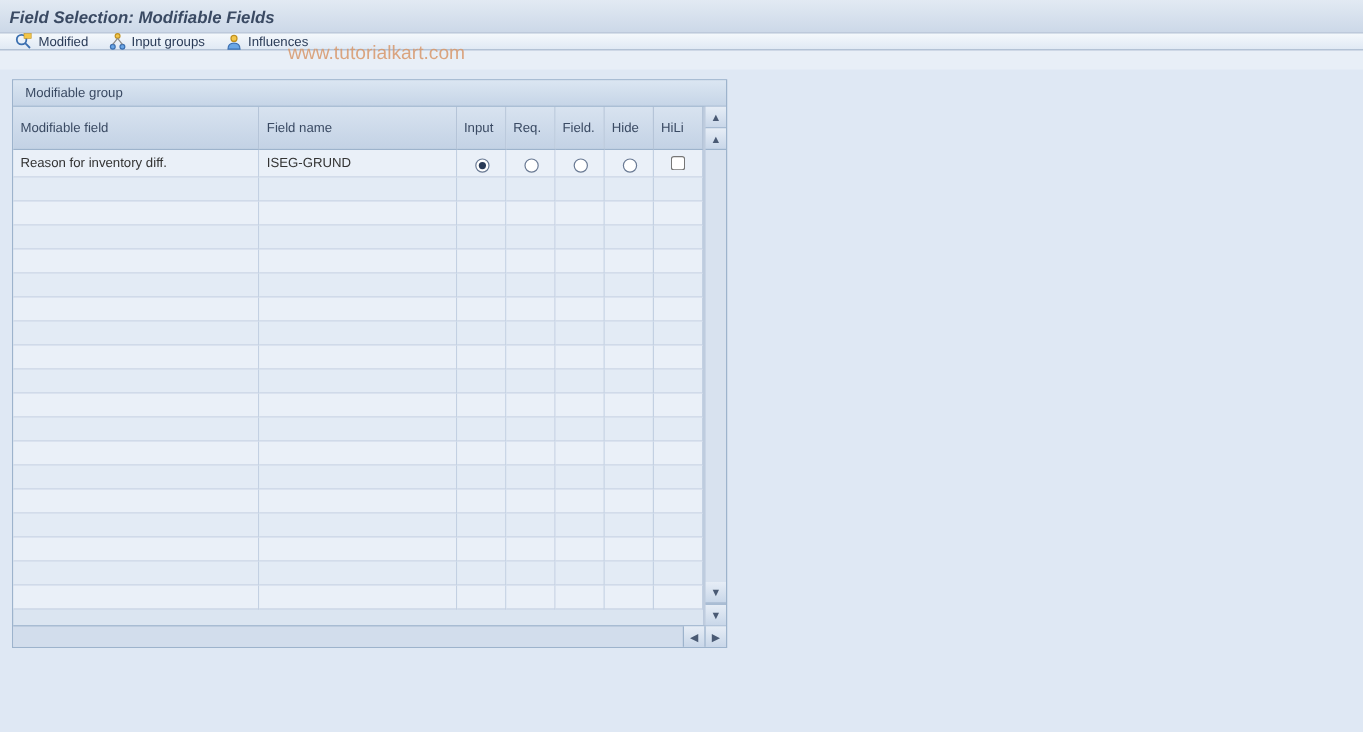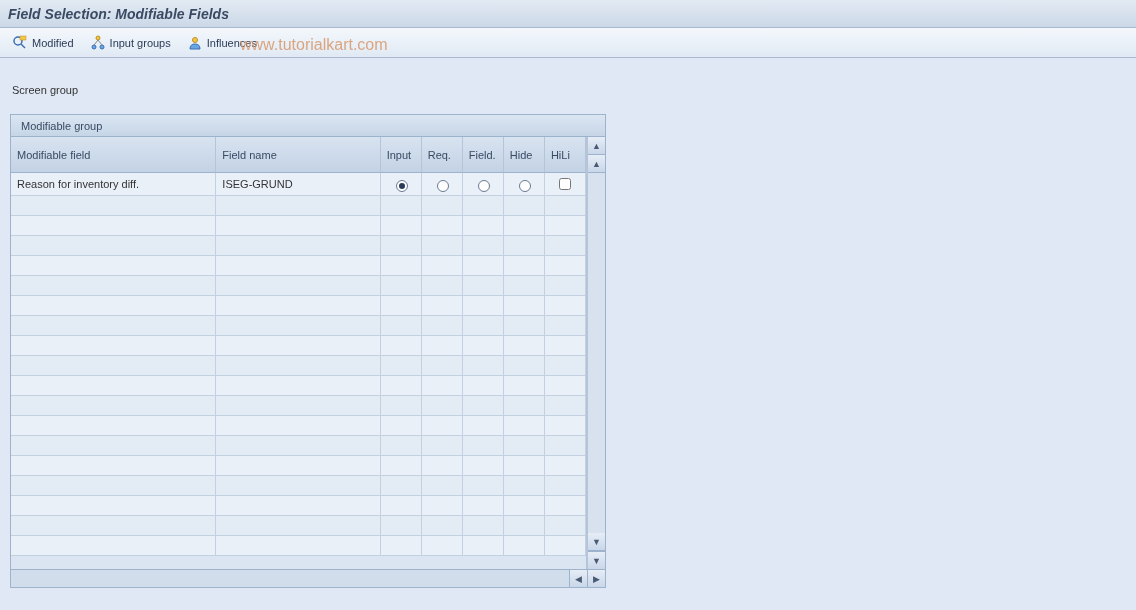--- a/index.html
+++ b/index.html
@@ -19,21 +19,21 @@
     border-bottom: 1px solid #a7b7cc;
     display: flex; align-items: center;
     padding-left: 8px;
     font-weight: bold;
     font-style: italic;
     font-size: 14px;
     color: #3a4a63;
   }
   
   .toolbar {
-    height: 30px;
+    height: 14px;
     background: linear-gradient(to bottom, #f4f8fc, #e0e9f4);
     border-bottom: 1px solid #a7b7cc;
     display: flex; align-items: center;
     padding-left: 8px;
     gap: 4px;
   }
   .toolbtn {
     display: flex; align-items: center;
     padding: 2px 8px 2px 4px;
     gap: 4px;
@@ -215,21 +215,20 @@
           <path d="M3 14 Q3 9 8 9 Q13 9 13 14 Z" fill="#6aa6e6" stroke="#3b6fb0"></path>
         </svg>
     </span>
     <span>Influences</span>
   </div>
 </div>
 
 <span class="watermark">www.tutorialkart.com</span>
 
 <div class="body-area">
-  <div class="screen-group-label">Screen group</div>
 
   <div class="panel">
     <div class="panel-header">Modifiable group</div>
     <div class="panel-body">
       <div class="table-wrap">
         <table class="grid">
           <thead>
             <tr>
               <th class="col-field">Modifiable field</th>
               <th class="col-name">Field name</th>

